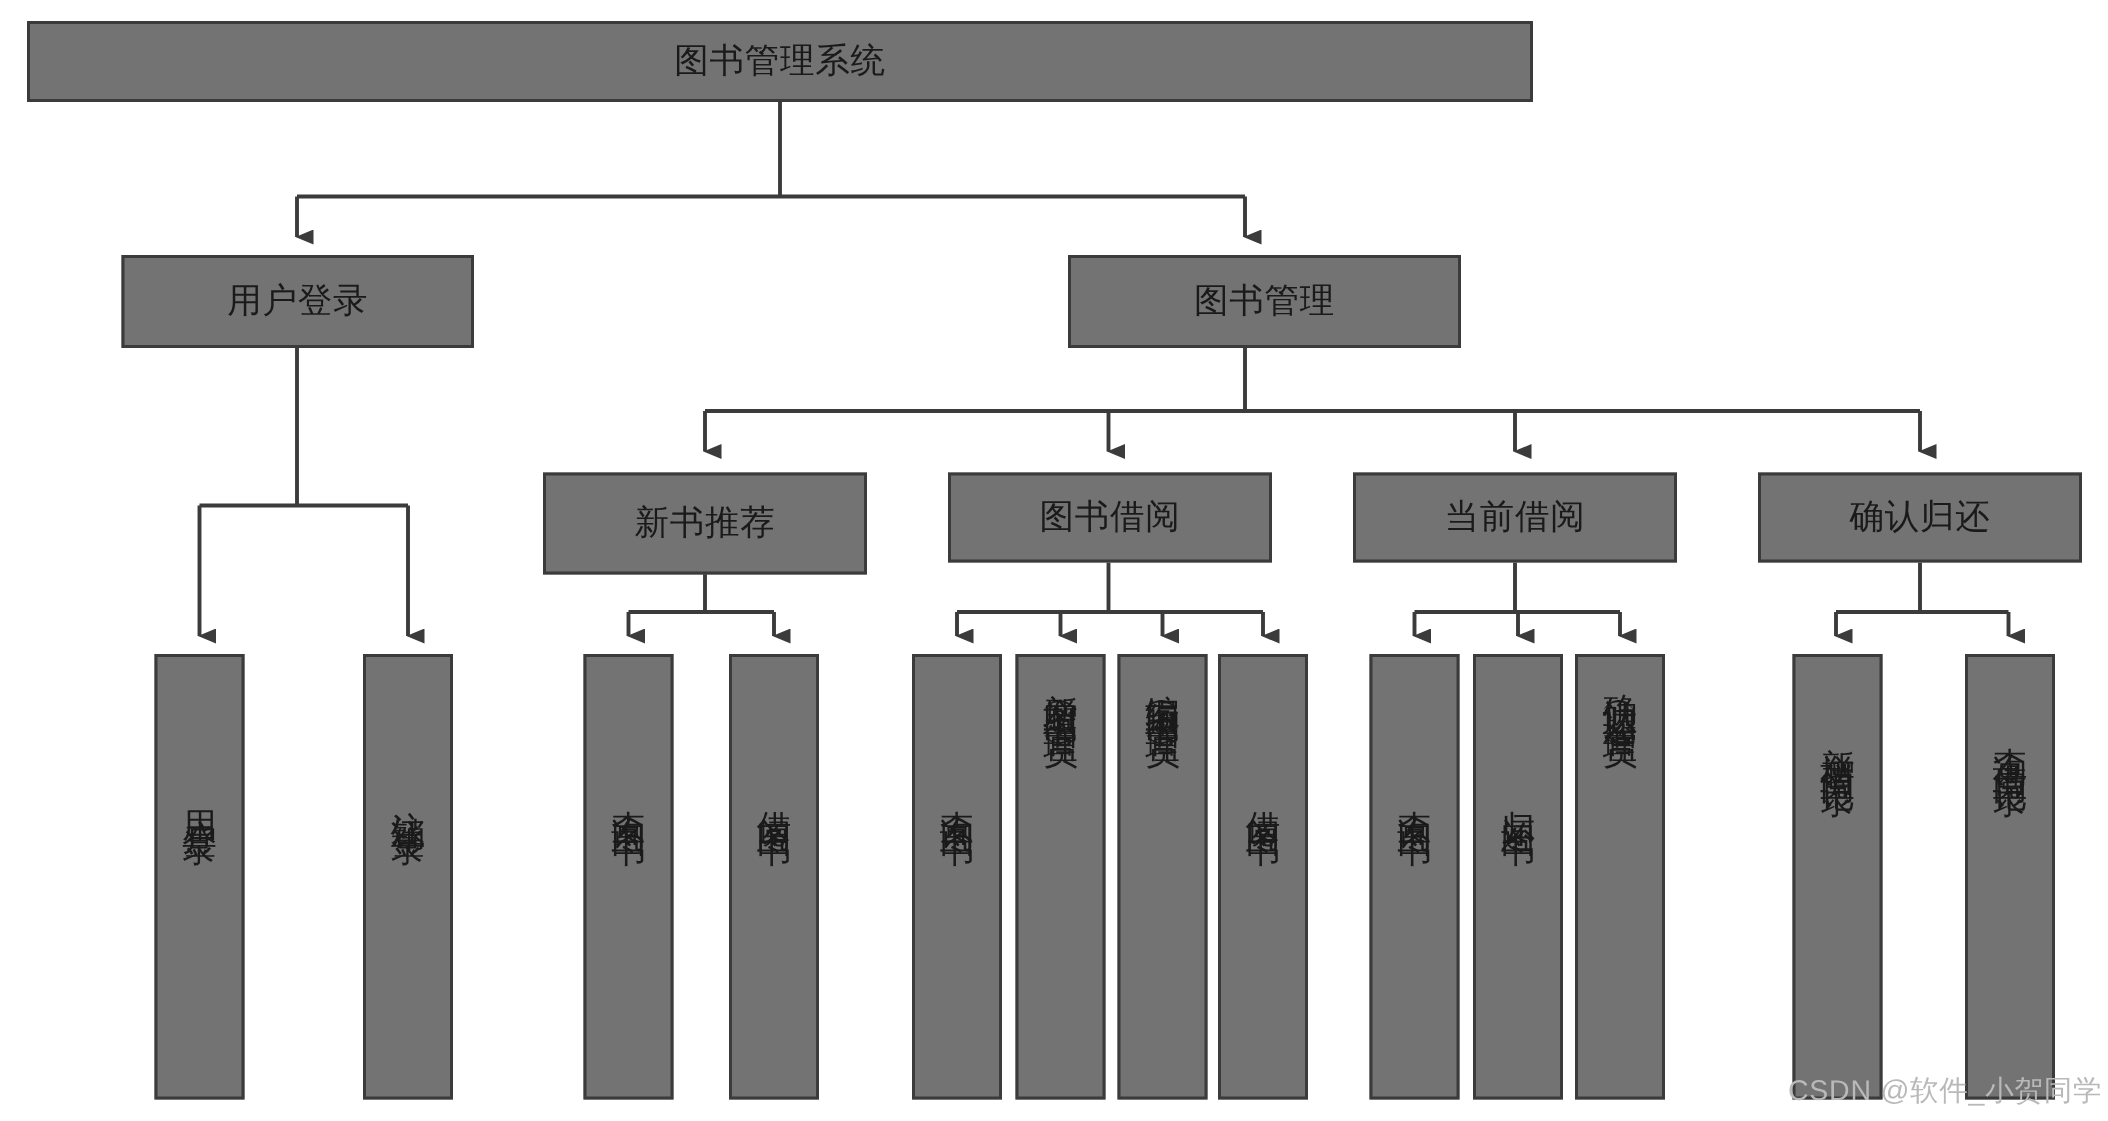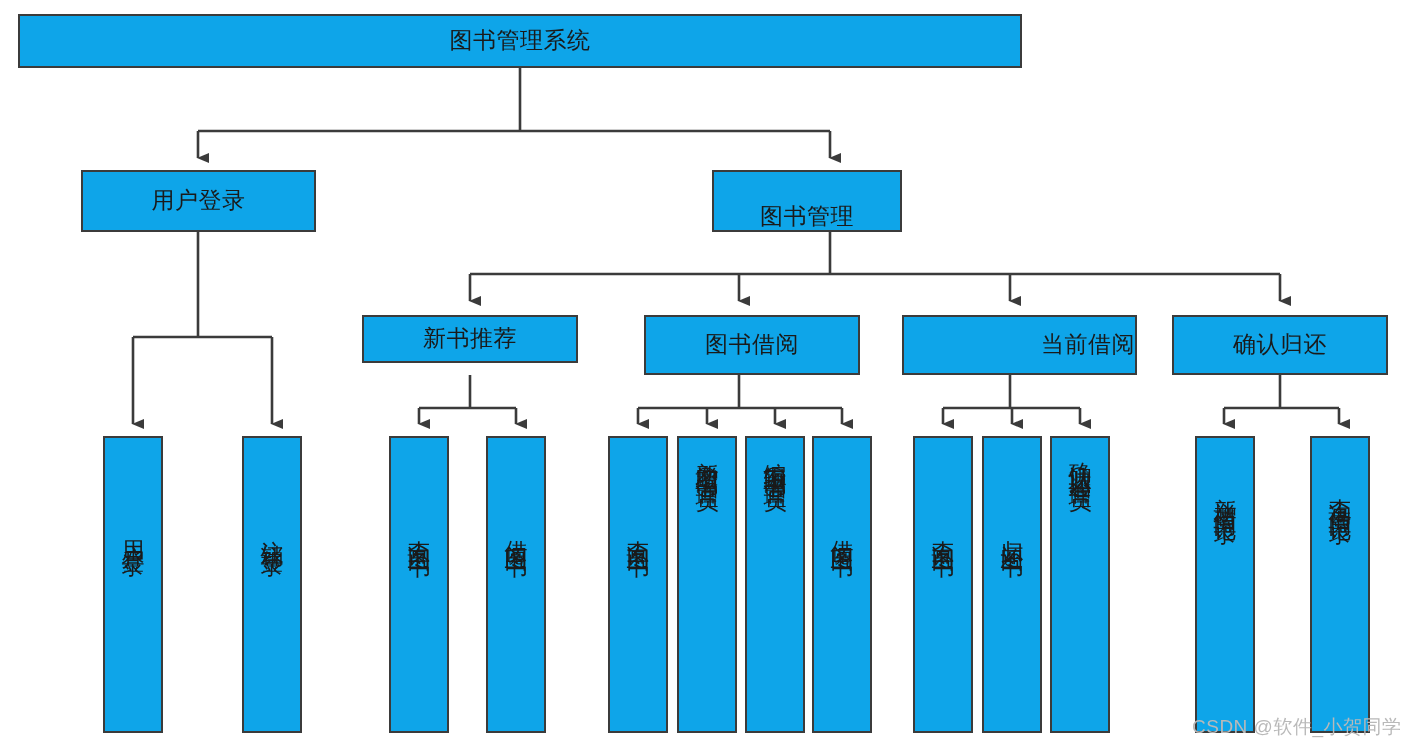--- a/index.html
+++ b/index.html
@@ -21,21 +21,21 @@
     position: absolute;
     left: 0;
     top: 0;
     width: 1405px;
     height: 747px;
     pointer-events: none;
   }
   .node {
     position: absolute;
     box-sizing: border-box;
-    background: #0ea5e9;
+    background: #737373;
     border: 2px solid #3b3b3b;
     display: flex;
     align-items: center;
     justify-content: center;
     color: #1a1a1a;
     line-height: 1.18;
   }
   .node-label {
     display: block;
     text-align: center;
@@ -127,31 +127,31 @@
     </g>
   </svg>
 
   <div class="node root horiz" style="left:18px; top:14px; width:1004px; height:54px;">
     <span class="node-label">图书管理系统</span>
   </div>
 
   <div class="node horiz" style="left:81px; top:170px; width:235px; height:62px;">
     <span class="node-label">用户登录</span>
   </div>
-  <div class="node horiz" style="left:712px; top:170px; width:190px; height:62px;align-items:flex-end;">
+  <div class="node horiz" style="left:712px; top:170px; width:262px; height:62px;">
     <span class="node-label">图书管理</span>
   </div>
 
-  <div class="node horiz" style="left:362px; top:315px; width:216px; height:48px;">
+  <div class="node horiz" style="left:362px; top:315px; width:216px; height:68px;">
     <span class="node-label">新书推荐</span>
   </div>
-  <div class="node horiz" style="left:632px; top:315px; width:216px; height:60px;margin-left:12px;">
+  <div class="node horiz" style="left:632px; top:315px; width:216px; height:60px;">
     <span class="node-label">图书借阅</span>
   </div>
-  <div class="node horiz" style="left:902px; top:315px; width:235px; height:60px;justify-content:flex-end;">
+  <div class="node horiz" style="left:902px; top:315px; width:216px; height:60px;">
     <span class="node-label">当前借阅</span>
   </div>
   <div class="node horiz" style="left:1172px; top:315px; width:216px; height:60px;">
     <span class="node-label">确认归还</span>
   </div>
 
   <div class="node vert" style="left:103px; top:436px; width:60px; height:297px; padding-top:84px;">
     <span class="node-label">用户登录</span>
   </div>
   <div class="node vert" style="left:242px; top:436px; width:60px; height:297px; padding-top:84px;">

